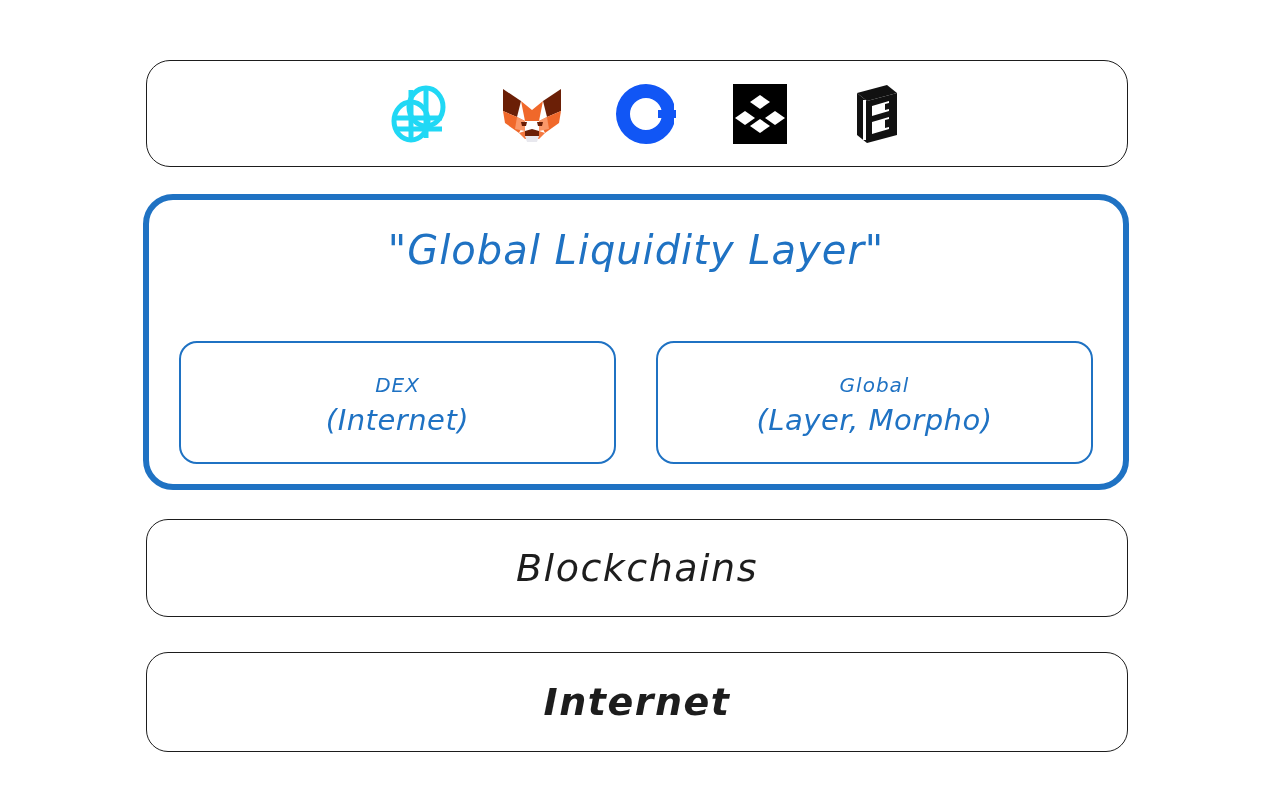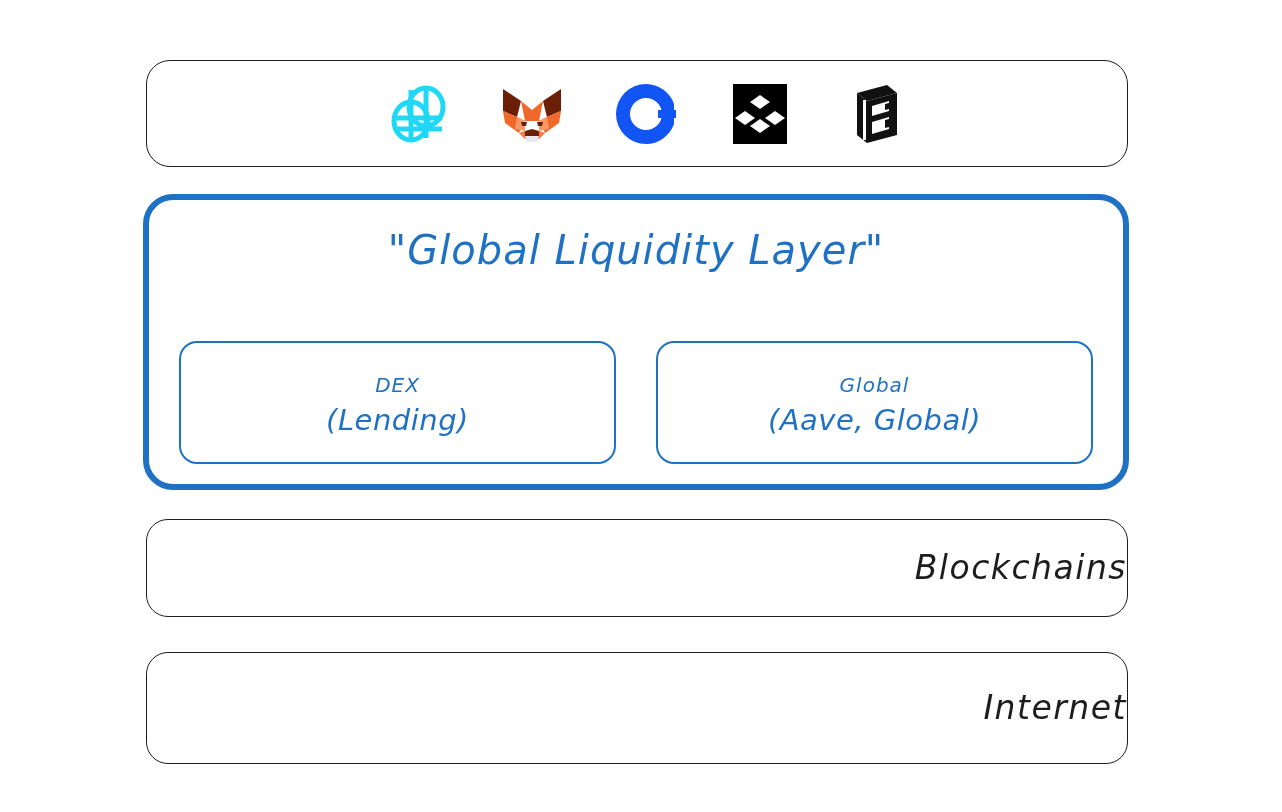--- a/index.html
+++ b/index.html
@@ -124,31 +124,32 @@
   }
 
   
   #blockchains-card {
     top: 519px;
     height: 98px;
   }
   
   #internet-card {
     top: 652px;
-    height: 112px;
+    height: 100px;
+    font-weight: bold;
   }
   .plain-label {
     position: absolute;
     left: 0; right: 0;
     top: 50%;
     transform: translateY(-50%);
-    text-align: right;
+    text-align: center;
     color: #1d1d1d;
     font-family: "DejaVu Sans", sans-serif;
-    font-size: 33px;
+    font-size: 38px;
     line-height: 40px;
     font-style: italic;
     letter-spacing: 1.5px;
     white-space: nowrap;
   }
 </style>
 </head>
 <body>
 
 <div id="stack">
@@ -227,26 +228,26 @@
     </div>
   </div>
 
   <div id="liquidity-card">
     <div id="liquidity-title">"Global Liquidity Layer"</div>
 
     <div id="liquidity-inner">
 
       <div class="sub-card">
         <div class="line1">DEX</div>
-        <div class="line2">(Lending)</div>
+        <div class="line2">(Internet)</div>
       </div>
 
       <div class="sub-card">
         <div class="line1">Global</div>
-        <div class="line2">(Aave, Global)</div>
+        <div class="line2">(Layer, Morpho)</div>
       </div>
 
     </div>
   </div>
 
   <div class="card" id="blockchains-card">
     <div class="plain-label">Blockchains</div>
   </div>
 
   <div class="card" id="internet-card">

